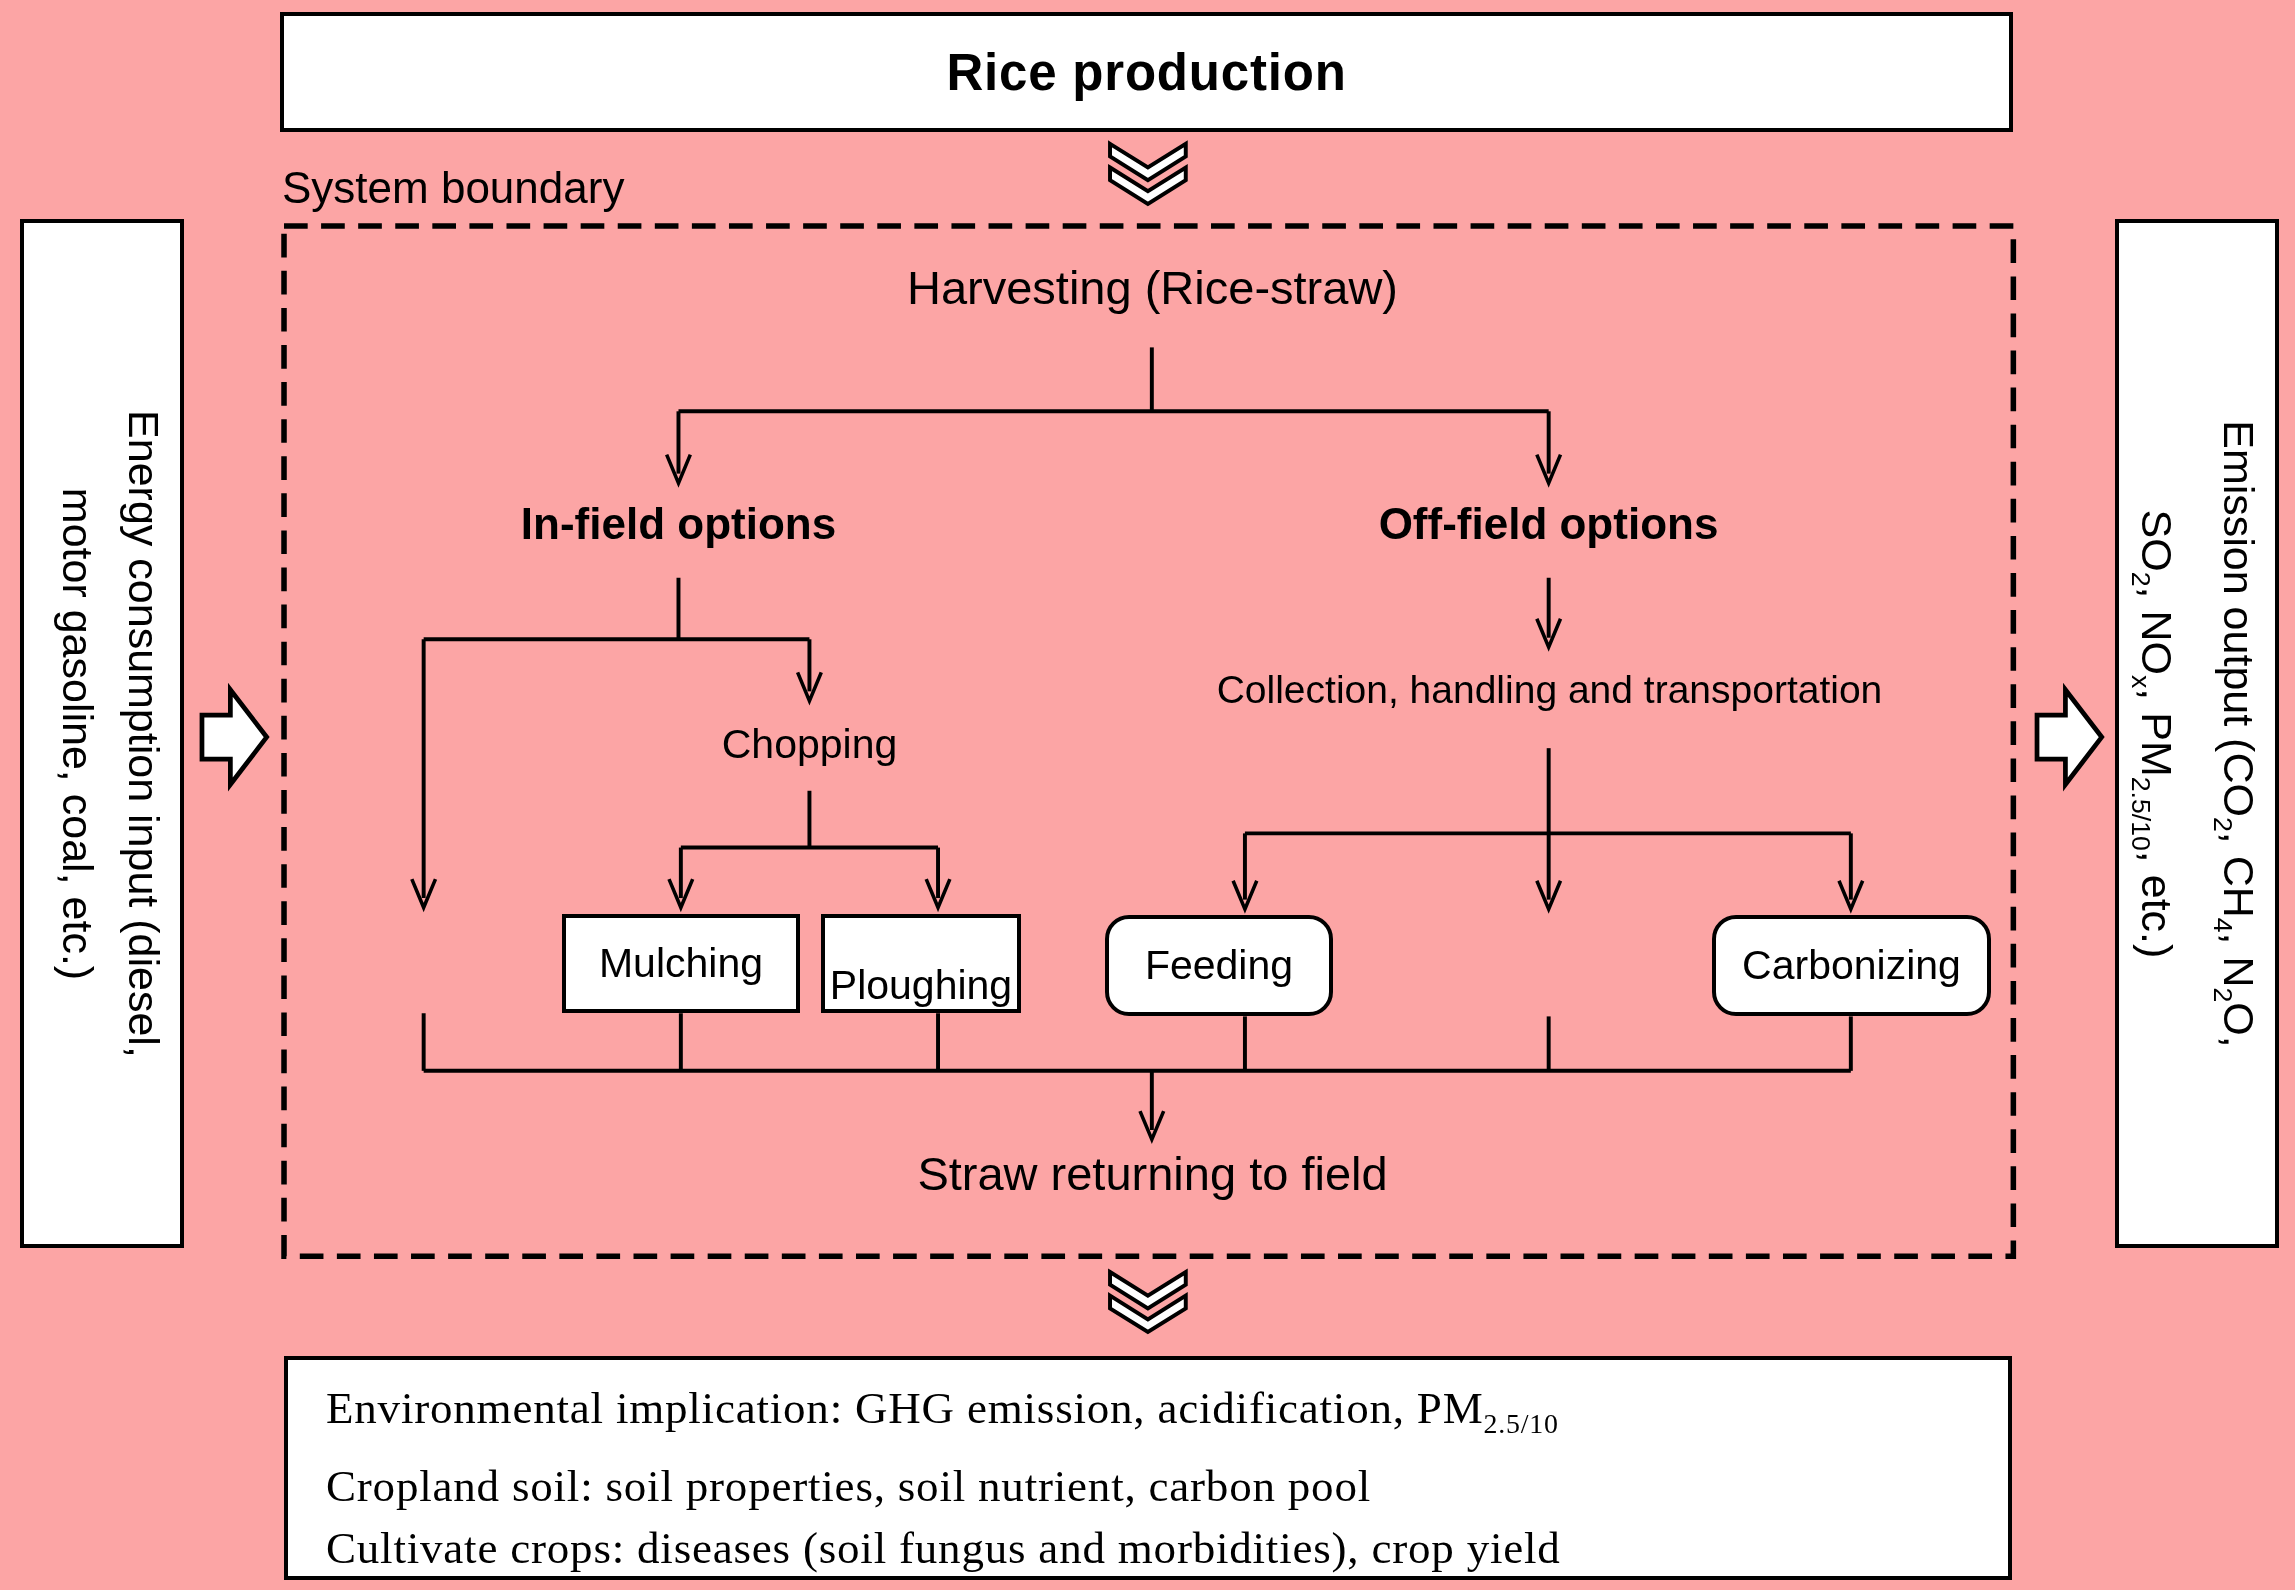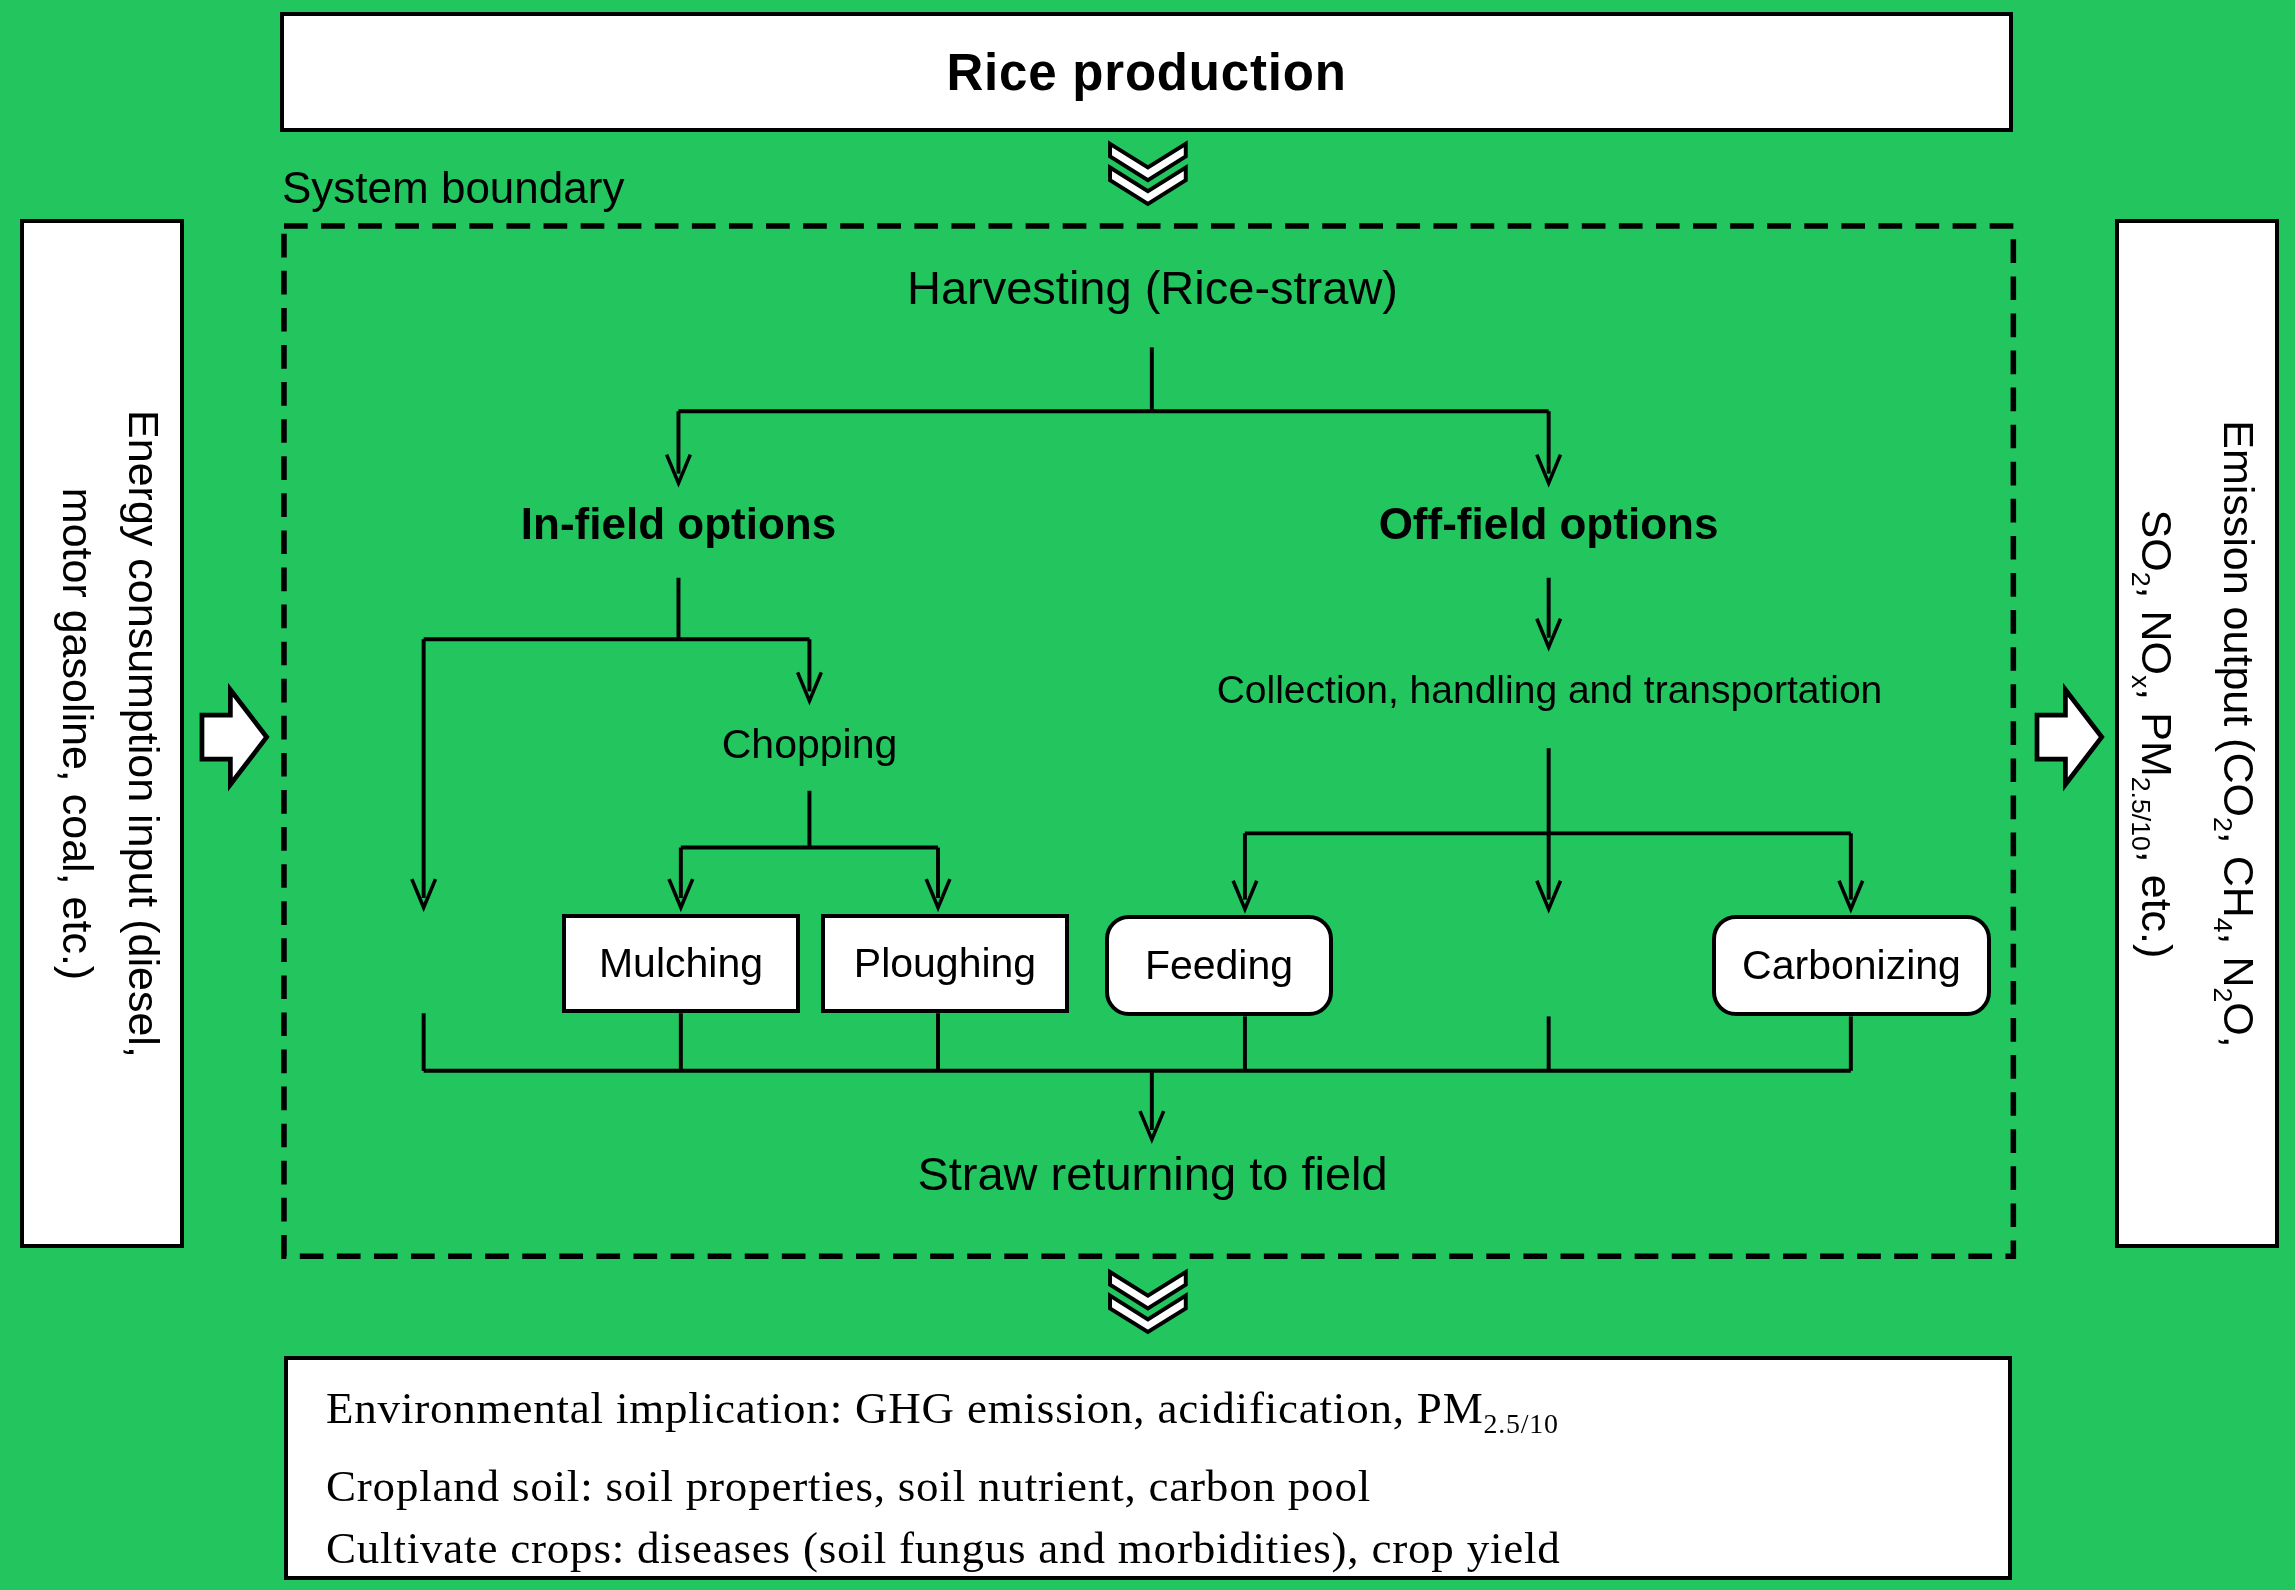--- a/index.html
+++ b/index.html
@@ -1,34 +1,34 @@
 <!DOCTYPE html>
 <html style="font-size:12.6px"><head>
 <meta charset="utf-8">
 <style>
   html,body{margin:0;padding:0;background:#ffffff;}
   body{width:2295px;height:1591px;font-family:"Liberation Sans", sans-serif;color:#000;}
-  .canvas{position:relative;width:2295px;height:1591px;background:#22c55e;overflow:hidden;}
+  .canvas{position:relative;width:2295px;height:1591px;background:#fca5a5;overflow:hidden;}
   .overlay{position:absolute;left:0;top:0;width:2295px;height:1591px;}
   .box{position:absolute;background:#fff;border:4px solid #000;display:flex;align-items:center;justify-content:center;box-sizing:border-box;}
   .title-box{left:280px;top:12px;width:1733px;height:120px;border-width:4.7px;}
   .title-box span{font-size:51px;font-weight:bold;letter-spacing:0.8px;}
   .label{position:absolute;white-space:nowrap;}
   .sys-boundary{left:282px;top:163px;font-size:44px;}
   .harvesting{left:758px;top:260px;width:789px;font-size:47px;text-align:center;}
   .opt-label{font-size:44px;font-weight:bold;text-align:center;width:473px;}
   .in-field{left:442px;top:499px;}
   .off-field{left:1312px;top:499px;}
   .chopping{left:612px;top:721px;width:395px;font-size:41px;text-align:center;}
   .collection{left:1076px;top:668px;width:947px;font-size:39px;text-align:center;}
   .straw{left:758px;top:1146px;width:789px;font-size:47px;text-align:center;}
   .proc{font-size:41px;}
   .b-burning{left:306px;top:914px;width:235px;height:99px;}
   .b-mulching{left:562px;top:914px;width:238px;height:99px;}
-  .b-ploughing{left:821px;top:914px;width:248px;height:99px;}
+  .b-ploughing{left:821px;top:914px;width:200px;height:99px;align-items:flex-end;}
   .rounded{border-radius:24px;}
   .b-feeding{left:1105px;top:915px;width:228px;height:101px;}
   .b-composting{left:1410px;top:915px;width:279px;height:101px;}
   .b-carbonizing{left:1712px;top:915px;width:279px;height:101px;}
   .panel{position:absolute;top:219px;width:164px;height:1029px;background:#fff;border:4px solid #000;box-sizing:border-box;}
   .panel-left{left:20px;}
   .panel-right{left:2115px;}
   .rot{position:absolute;left:50%;top:50%;width:1018px;height:150px;transform:translate(-50%,-50%) rotate(90deg);text-align:center;font-size:43px;line-height:66px;white-space:nowrap;}
   .bottom-box{left:284px;top:1356px;width:1728px;height:224px;border-width:4.7px;align-items:flex-start;justify-content:flex-start;font-family:Liberation Serif, serif;}
   .bottom-inner{padding:17.4px 0 0 38px;font-size:45px;line-height:62px;letter-spacing:0.8px;white-space:nowrap;}

